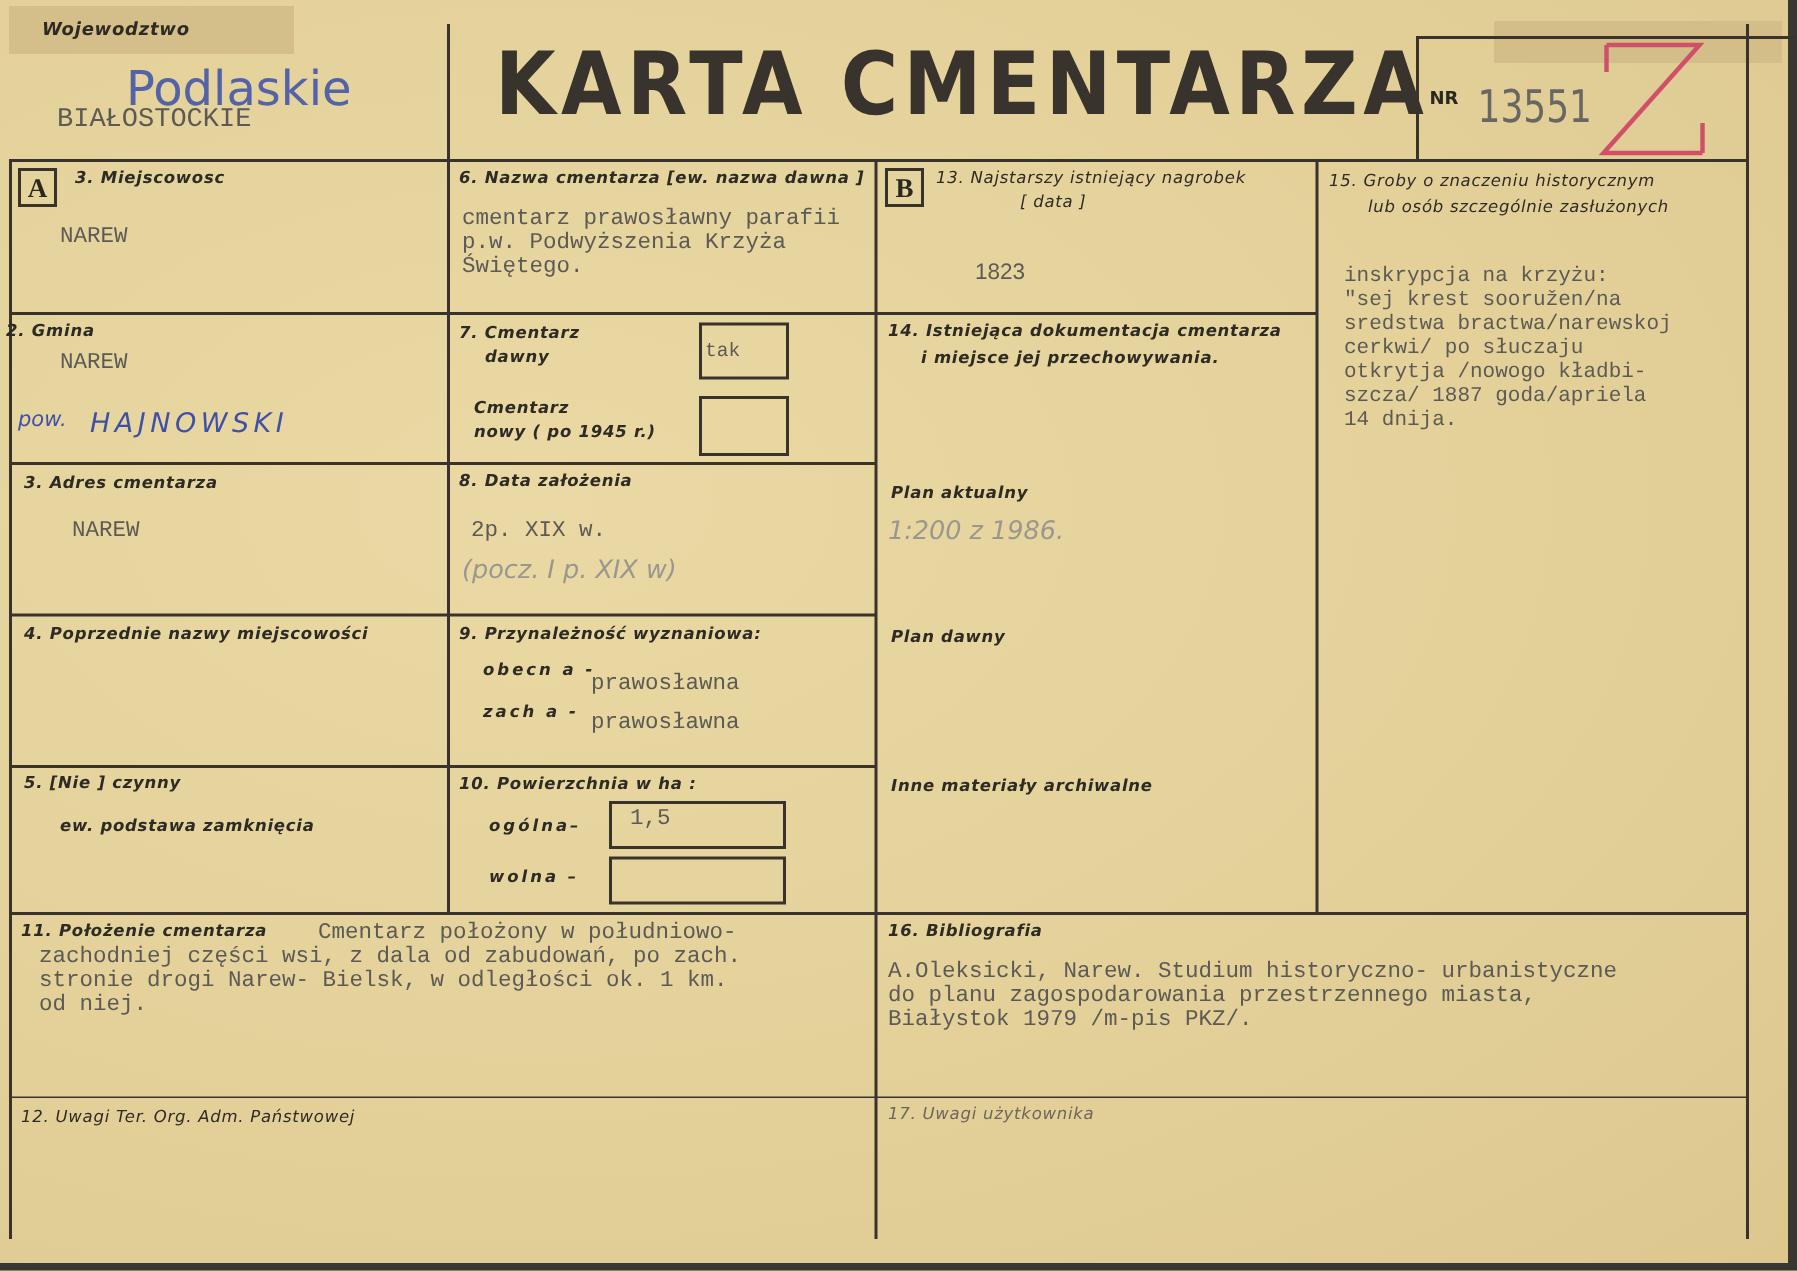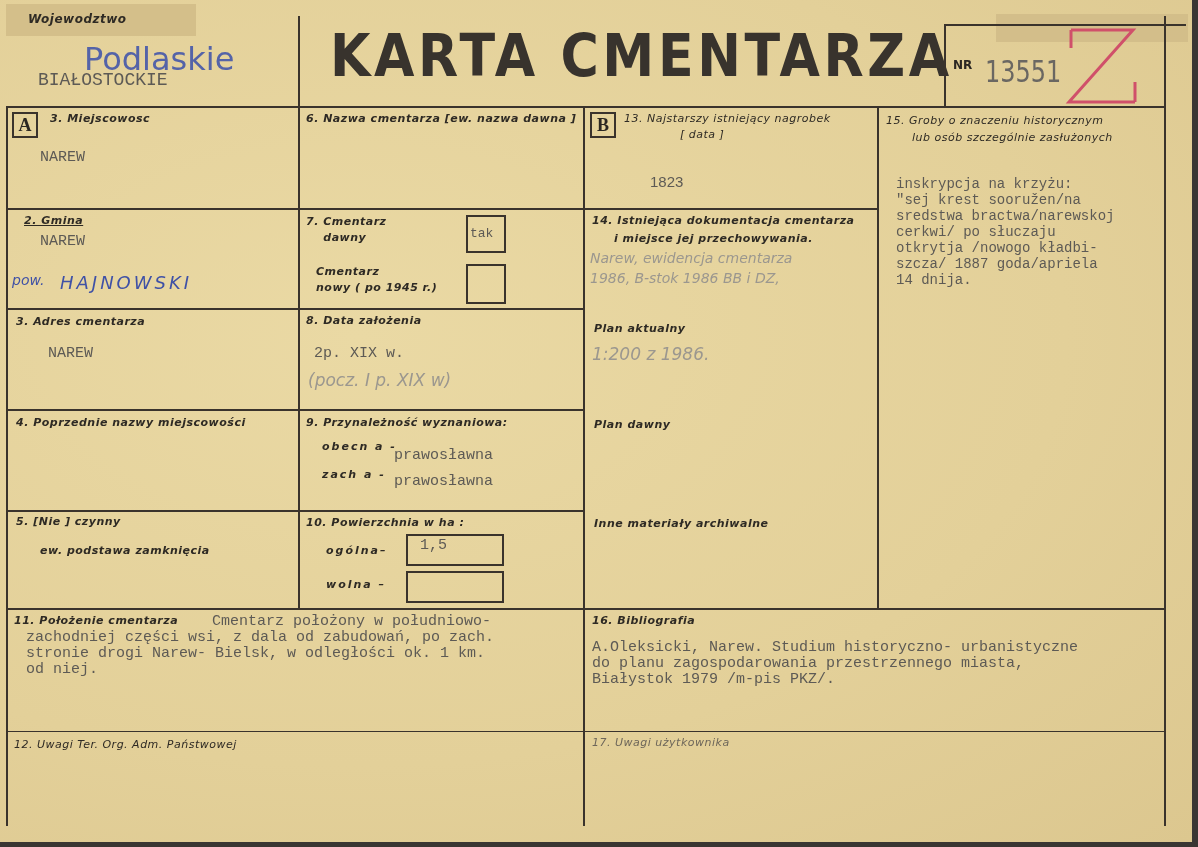--- a/index.html
+++ b/index.html
@@ -13,21 +13,21 @@
   .tape { position:absolute; background:#d2bd88; opacity:0.9; }
   .line-h { position:absolute; height:2px; background:#3a332c; }
   .line-v { position:absolute; width:2px; background:#3a332c; }
   .lbl { position:absolute; font-family:"DejaVu Sans", sans-serif; font-style:italic; font-weight:bold; font-size:11px; color:#2e2a24; letter-spacing:0.5px; white-space:nowrap; }
   .lbl.light { font-weight:normal;text-align:right; }
   .tw { position:absolute; font-family:"Liberation Mono", monospace; font-size:15px; color:#5d5a55; white-space:pre; line-height:16px; }
   .hand { position:absolute; font-family:"DejaVu Sans", sans-serif; font-style:italic; color:#9b978f; font-size:15px; white-space:pre; }
   .title { position:absolute; left:330px; top:22px; font-family:"DejaVu Sans", sans-serif; font-weight:bold; font-size:58px; letter-spacing:4px; color:#38332d; transform:scaleX(0.9); transform-origin:left; white-space:nowrap; }
   .stamp-blue { position:absolute; left:84px; top:40px; font-family:"DejaVu Sans", sans-serif; font-size:32px; color:#5463a8; }
   .section-letter { position:absolute; width:22px; height:22px; border:2px solid #3a332c; font-family:"Liberation Serif", serif; font-weight:bold; font-size:18px; text-align:center; line-height:22px; }
-  .box { position:absolute; border:2px solid #3a332c; }
+  .box { position:absolute; border:2px solid #3a332c;padding-left:20px; }
   .nr-label { position:absolute; left:953px; top:58px; font-family:"DejaVu Sans", sans-serif; font-weight:bold; font-size:12px; }
   .nr-value { position:absolute; left:985px; top:54px; font-family:"DejaVu Sans", sans-serif; font-size:30px; color:#6a6762; transform:scaleX(0.8); transform-origin:left; }
   .red-z { position:absolute; left:1065px; top:26px; width:80px; height:80px; }
   .blue-hand { position:absolute; font-family:"DejaVu Sans", sans-serif; font-style:italic; color:#3f51a6; }
 </style>
 </head>
 <body>
 
 <div class="card">
 
@@ -58,33 +58,36 @@
   <div class="line-h" style="left:6px;top:308px;width:578px;"></div>
   <div class="line-h" style="left:6px;top:409px;width:578px;"></div>
   <div class="line-h" style="left:6px;top:510px;width:578px;"></div>
   <div class="line-h" style="left:6px;top:608px;width:1158px;"></div>
   <div class="line-h" style="left:6px;top:731px;width:1158px;height:1px;"></div>
 
   <div class="section-letter" style="left:12px;top:112px;">A</div>
   <div class="lbl" style="left:50px;top:112px;">3. Miejscowosc</div>
   <div class="tw" style="left:40px;top:150px;">NAREW</div>
 
-  <div class="lbl" style="left:24px;top:214px;text-decoration:underline;">2. Gmina</div>
+  <div class="lbl" style="left:4px;top:214px;">2. Gmina</div>
   <div class="tw" style="left:40px;top:234px;">NAREW</div>
   <div class="blue-hand" style="left:12px;top:272px;font-size:14px;">pow.</div>
   <div class="blue-hand" style="left:60px;top:272px;font-size:18px;letter-spacing:3px;">HAJNOWSKI</div>
 
   <div class="lbl" style="left:16px;top:315px;">3. Adres   cmentarza</div>
   <div class="tw" style="left:48px;top:346px;">NAREW</div>
 
   <div class="lbl" style="left:16px;top:416px;">4. Poprzednie  nazwy  miejscowości</div>
   <div class="lbl" style="left:16px;top:515px;">5.  [Nie ] czynny</div>
   <div class="lbl" style="left:40px;top:544px;">ew. podstawa  zamknięcia</div>
 
   <div class="lbl" style="left:306px;top:112px;">6. Nazwa  cmentarza  [ew. nazwa dawna ]</div>
+  <div class="tw" style="left:308px;top:138px;">cmentarz prawosławny parafii
+p.w. Podwyższenia Krzyża
+Świętego.</div>
 
   <div class="lbl" style="left:306px;top:214px;white-space:pre;line-height:16px;">7. Cmentarz
     dawny</div>
   <div class="box" style="left:466px;top:215px;width:36px;height:34px;">
     <div class="tw" style="left:2px;top:9px;font-size:13px;">tak</div>
   </div>
   <div class="lbl" style="left:316px;top:264px;white-space:pre;line-height:16px;">Cmentarz
 nowy ( po 1945 r.)</div>
   <div class="box" style="left:466px;top:264px;width:36px;height:36px;"></div>
 
@@ -106,22 +109,20 @@
   <div class="lbl" style="left:326px;top:578px;letter-spacing:2px;">wolna –</div>
   <div class="box" style="left:406px;top:571px;width:94px;height:28px;"></div>
 
   <div class="section-letter" style="left:590px;top:112px;">B</div>
   <div class="lbl light" style="left:624px;top:112px;">13. Najstarszy  istniejący  nagrobek</div>
   <div class="lbl light" style="left:680px;top:128px;">[ data ]</div>
   <div class="tw" style="left:650px;top:174px;font-family:'Liberation Sans',sans-serif;">1823</div>
 
   <div class="lbl" style="left:592px;top:214px;">14. Istniejąca  dokumentacja  cmentarza</div>
   <div class="lbl" style="left:614px;top:232px;">i  miejsce  jej  przechowywania.</div>
-  <div class="hand" style="left:590px;top:248px;font-size:14px;line-height:20px;">Narew, ewidencja cmentarza
-1986, B-stok 1986 BB i DZ,</div>
   <div class="lbl" style="left:594px;top:322px;">Plan  aktualny</div>
   <div class="hand" style="left:592px;top:344px;font-size:17px;">1:200 z 1986.</div>
   <div class="lbl" style="left:594px;top:418px;">Plan  dawny</div>
   <div class="lbl" style="left:594px;top:517px;">Inne  materiały  archiwalne</div>
 
   <div class="lbl light" style="left:886px;top:114px;">15. Groby  o znaczeniu  historycznym</div>
   <div class="lbl light" style="left:912px;top:131px;">lub  osób  szczególnie  zasłużonych</div>
   <div class="tw" style="left:896px;top:176px;font-size:14px;">inskrypcja na krzyżu:
 "sej krest sooružen/na
 sredstwa bractwa/narewskoj

